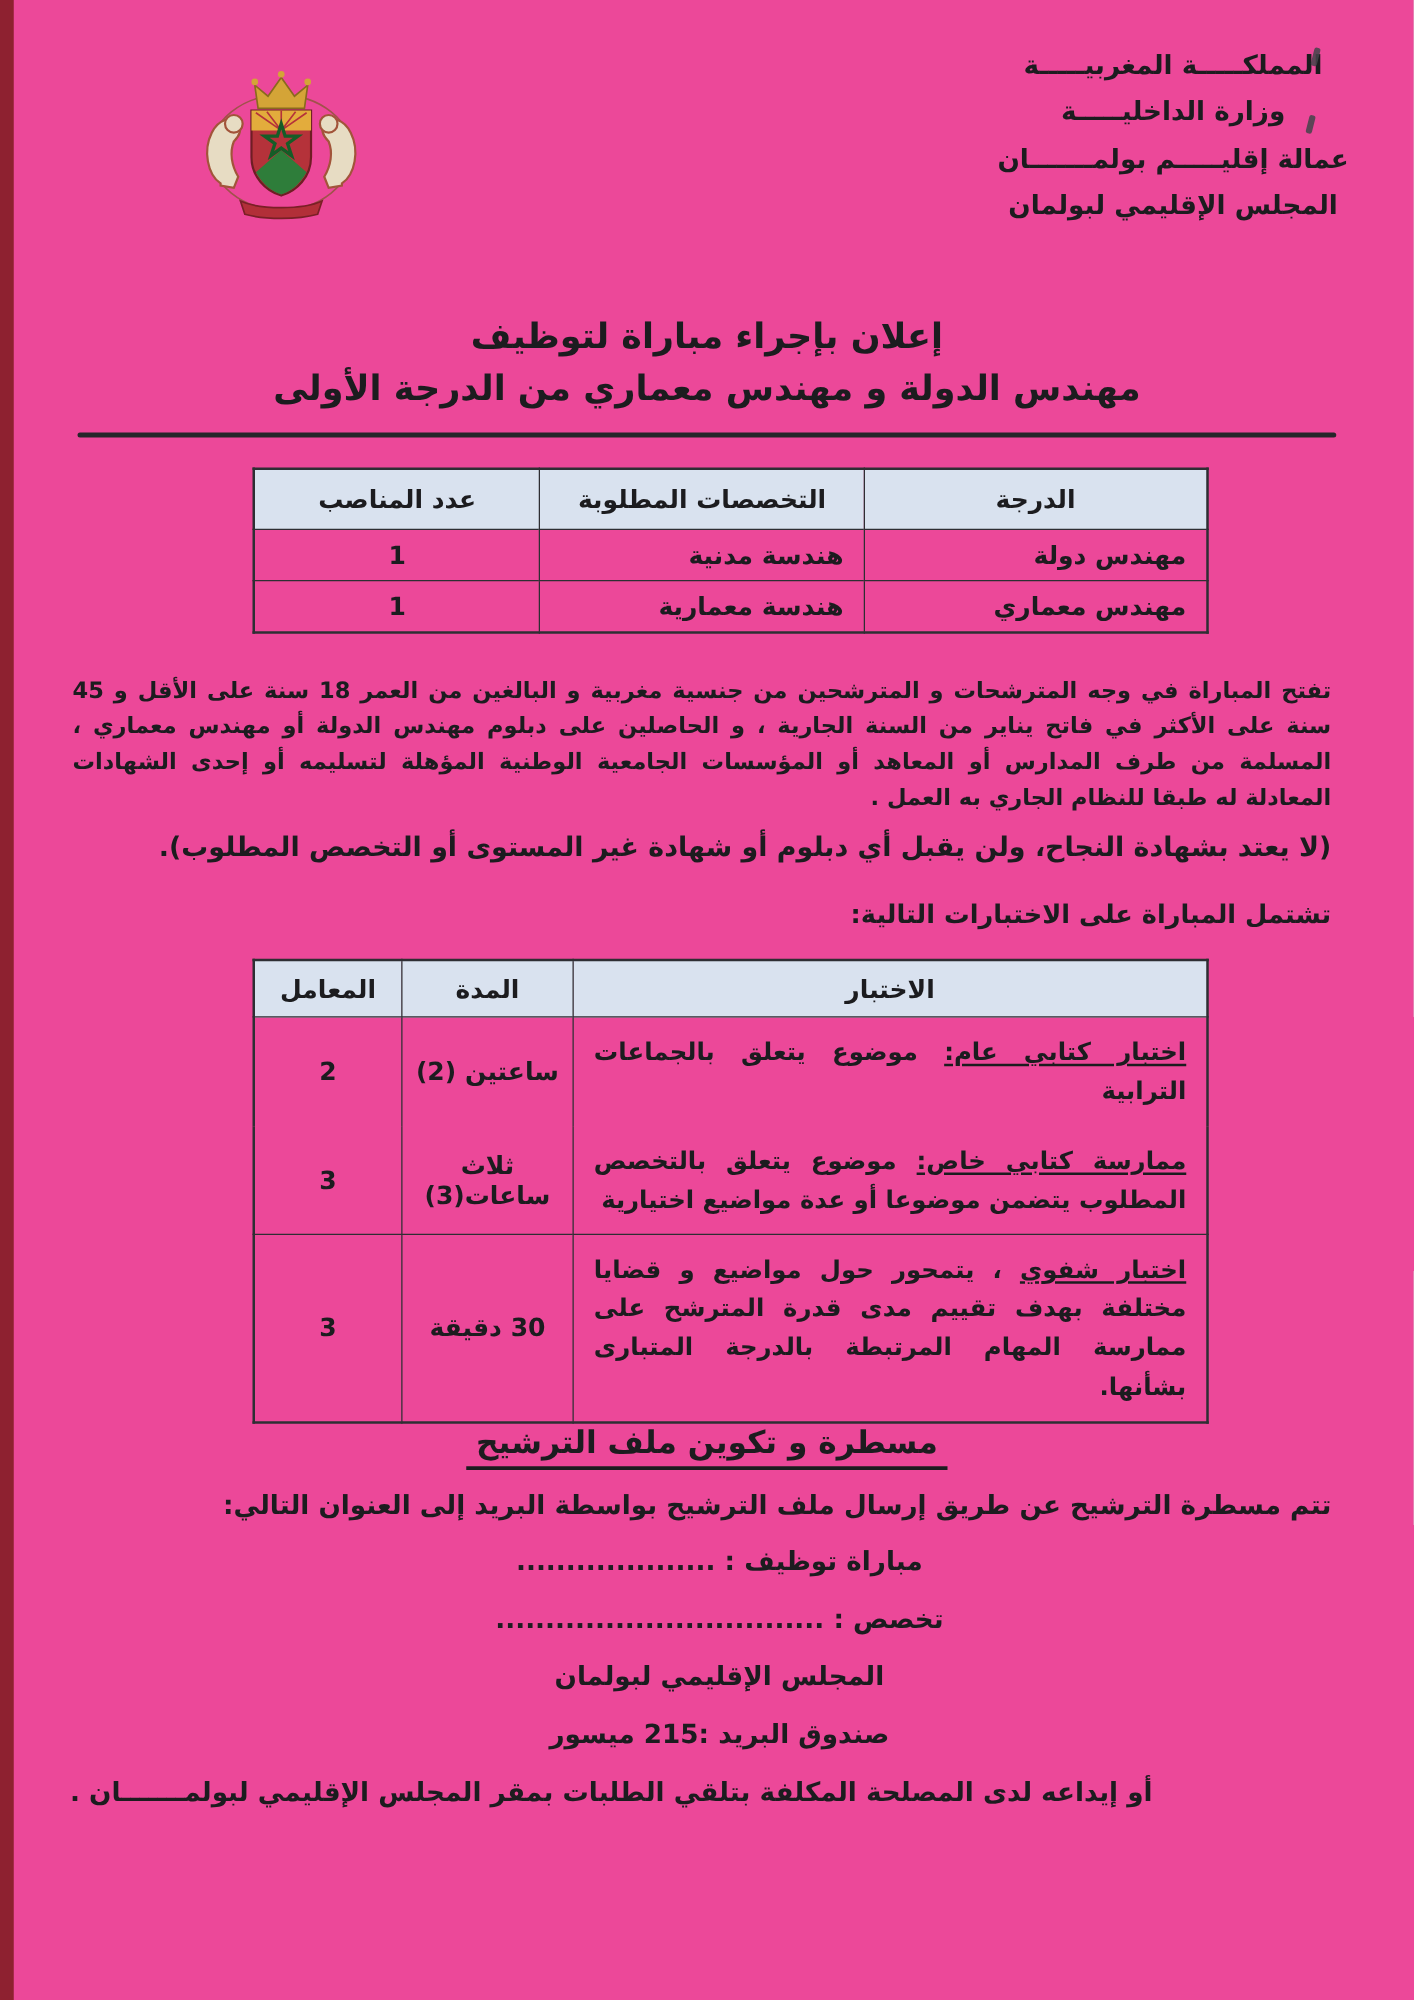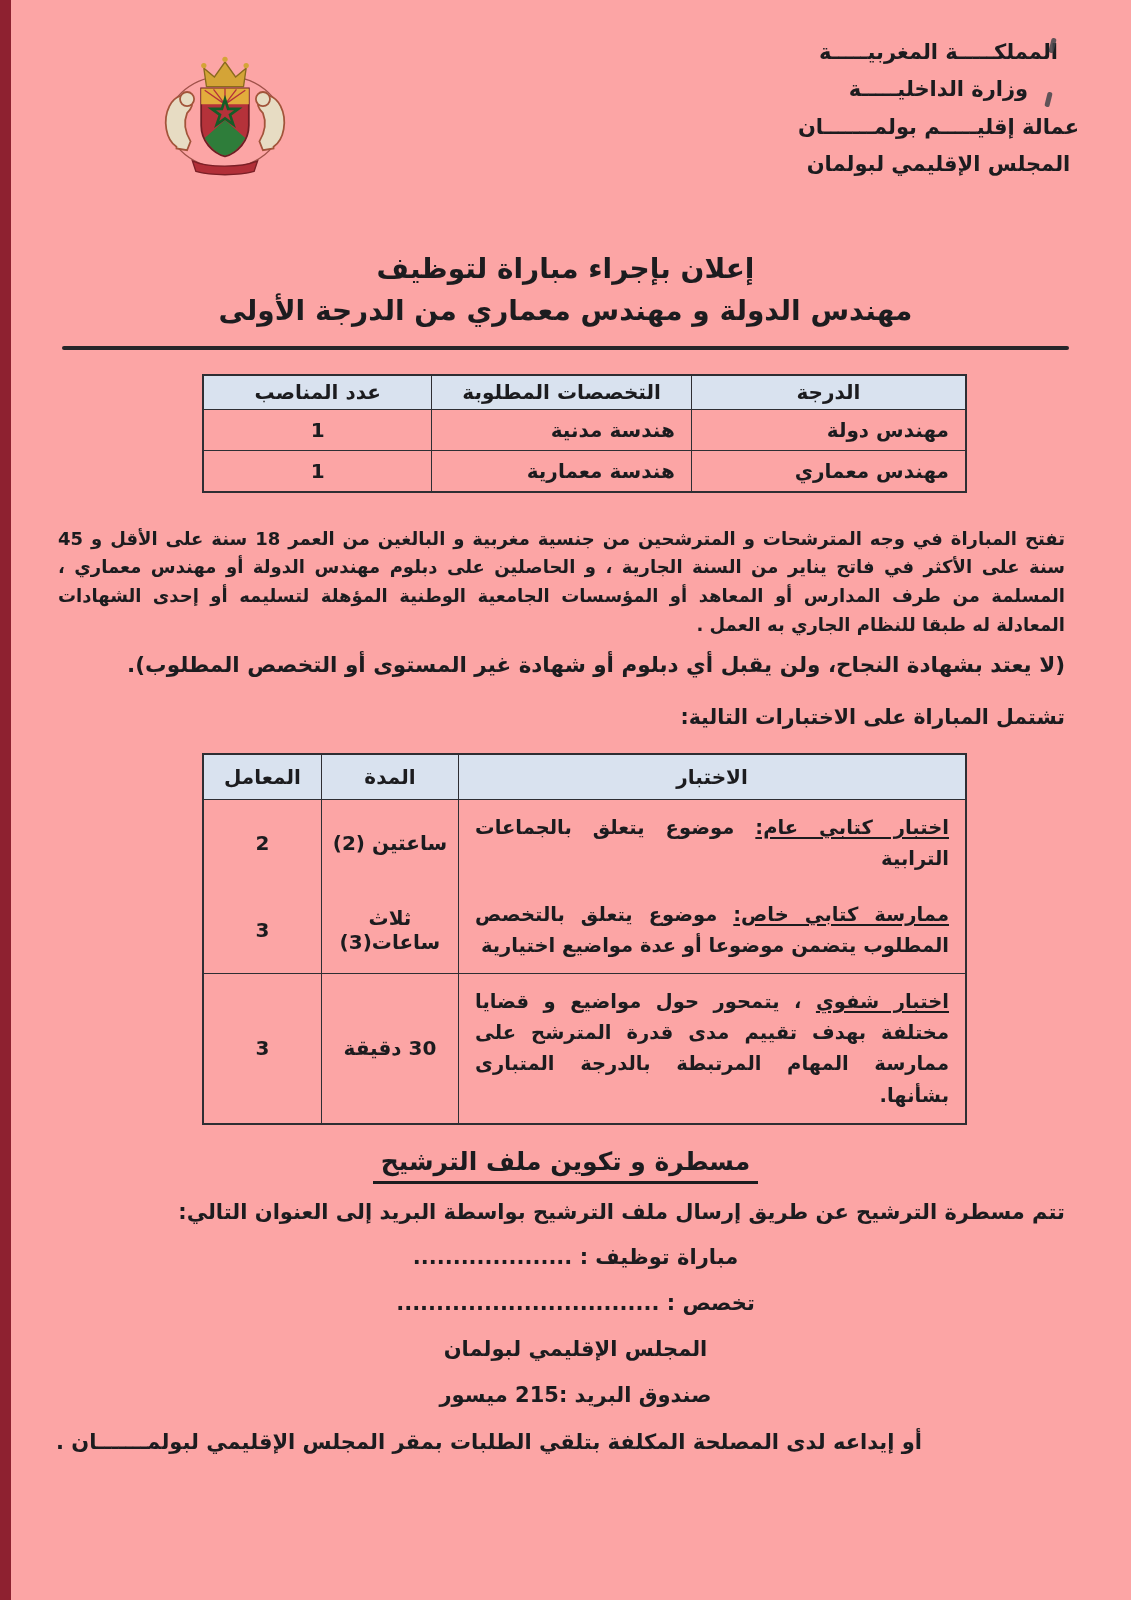--- a/index.html
+++ b/index.html
@@ -2,21 +2,21 @@
 <html lang="ar" dir="rtl"><head>
 <meta charset="utf-8">
 <style>
   * { box-sizing: border-box; }
   html, body { margin: 0; padding: 0; background: #d8d8d8; }
   .page {
     position: relative;
     width: 1131px;
     height: 1600px;
     margin: 0 auto;
-    background: #fca5a5;
+    background: #ec4899;
     color: #1c1c1f;
     direction: rtl;
     font-family: "DejaVu Sans", sans-serif;
     font-weight: 700;
     overflow: hidden;
   }
   .margin-bar { position: absolute; top: 0; left: 0; width: 11px; height: 100%; background: #8e2130; }
   .scan-mark { position: absolute; width: 5px; height: 15px; background: #44444a; border-radius: 2px; transform: rotate(14deg); opacity: .85; }
   .scan-mark.m1 { top: 38px; right: 76px; }
   .scan-mark.m2 { top: 92px; right: 80px; }
@@ -30,37 +30,37 @@
   .title-line { font-size: 28px; line-height: 1.5; }
   .title-rule { height: 4px; background: #26262a; margin: 14px 62px 0 62px; border-radius: 2px; }
 
   .intro { margin: 38px 66px 0 62px; font-size: 20.5px; line-height: 1.58; text-align: justify; }
 
   table { border-collapse: collapse; direction: rtl; }
   .doc-table { width: 765px; margin: 24px 164px 0 auto; border: 2px solid #2e2e33; }
   .doc-table th, .doc-table td { border: 1.5px solid #2e2e33; }
   .doc-table th { background: #d9e2ef; font-size: 20px; }
 
-  .positions-table th { height: 35px; }
+  .positions-table th { height: 49px; }
   .positions-table td { height: 41px; font-size: 20px; text-align: right; padding: 0 16px; }
   .positions-table td.center { text-align: center; padding: 0; }
 
   .eligibility { margin: 32px 66px 0 58px; font-size: 18px; line-height: 1.6; text-align: justify; }
   .note { margin: 12px 66px 0 58px; font-size: 21.5px; text-align: right; }
   .exams-intro { margin: 28px 66px 0; font-size: 20.5px; text-align: right; }
 
   .exams-table th { height: 46px; }
   .exams-table td.exam-cell { padding: 12px 16px; font-size: 19.5px; line-height: 1.6; text-align: justify; }
   .exams-table td.meta { text-align: center; font-size: 20px; vertical-align: middle; padding: 4px; }
   .exams-table tbody tr.row-1 td { height: 66px; border-bottom-style: hidden; }
   .exams-table tbody tr.row-2 td { height: 84px; }
   .exams-table tbody tr.row-3 td { height: 108px; }
   .exam-title { text-decoration: underline; text-decoration-thickness: 2px; text-underline-offset: 3px; }
 
-  .procedure-heading-wrap { text-align: center; margin-top: 22px; }
+  .procedure-heading-wrap { text-align: center; }
   .procedure-heading { display: inline-block; font-size: 25px; border-bottom: 3.5px solid #1c1c1f; padding: 0 8px 5px; }
   .procedure-intro { margin: 16px 66px 0; font-size: 21px; text-align: right; }
   .address { text-align: center; margin-top: 10px; font-size: 21px; }
   .address-line { line-height: 2.2; margin-left: 20px; }
   .doc-footer { margin: 12px 66px 0 56px; font-size: 21px; text-align: left; }
 </style>
 </head>
 <body>
 
 <div class="page">

